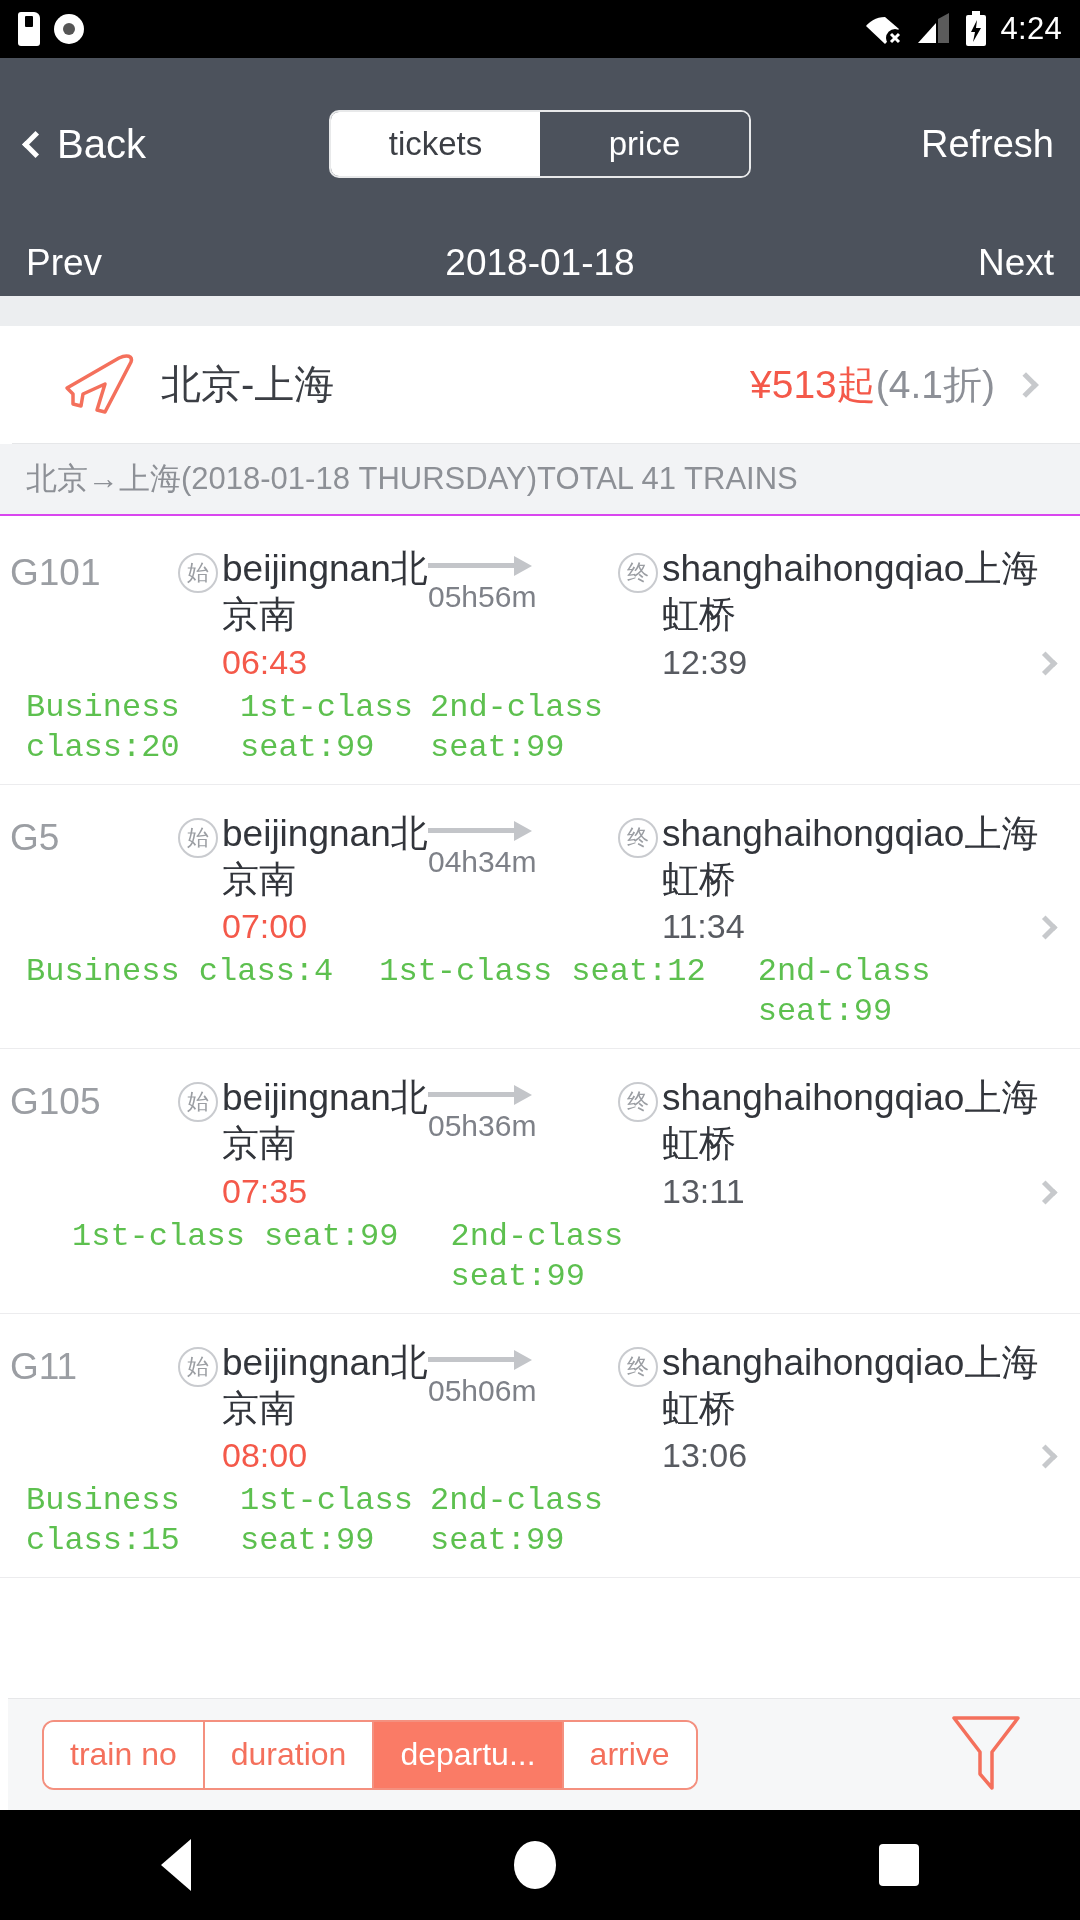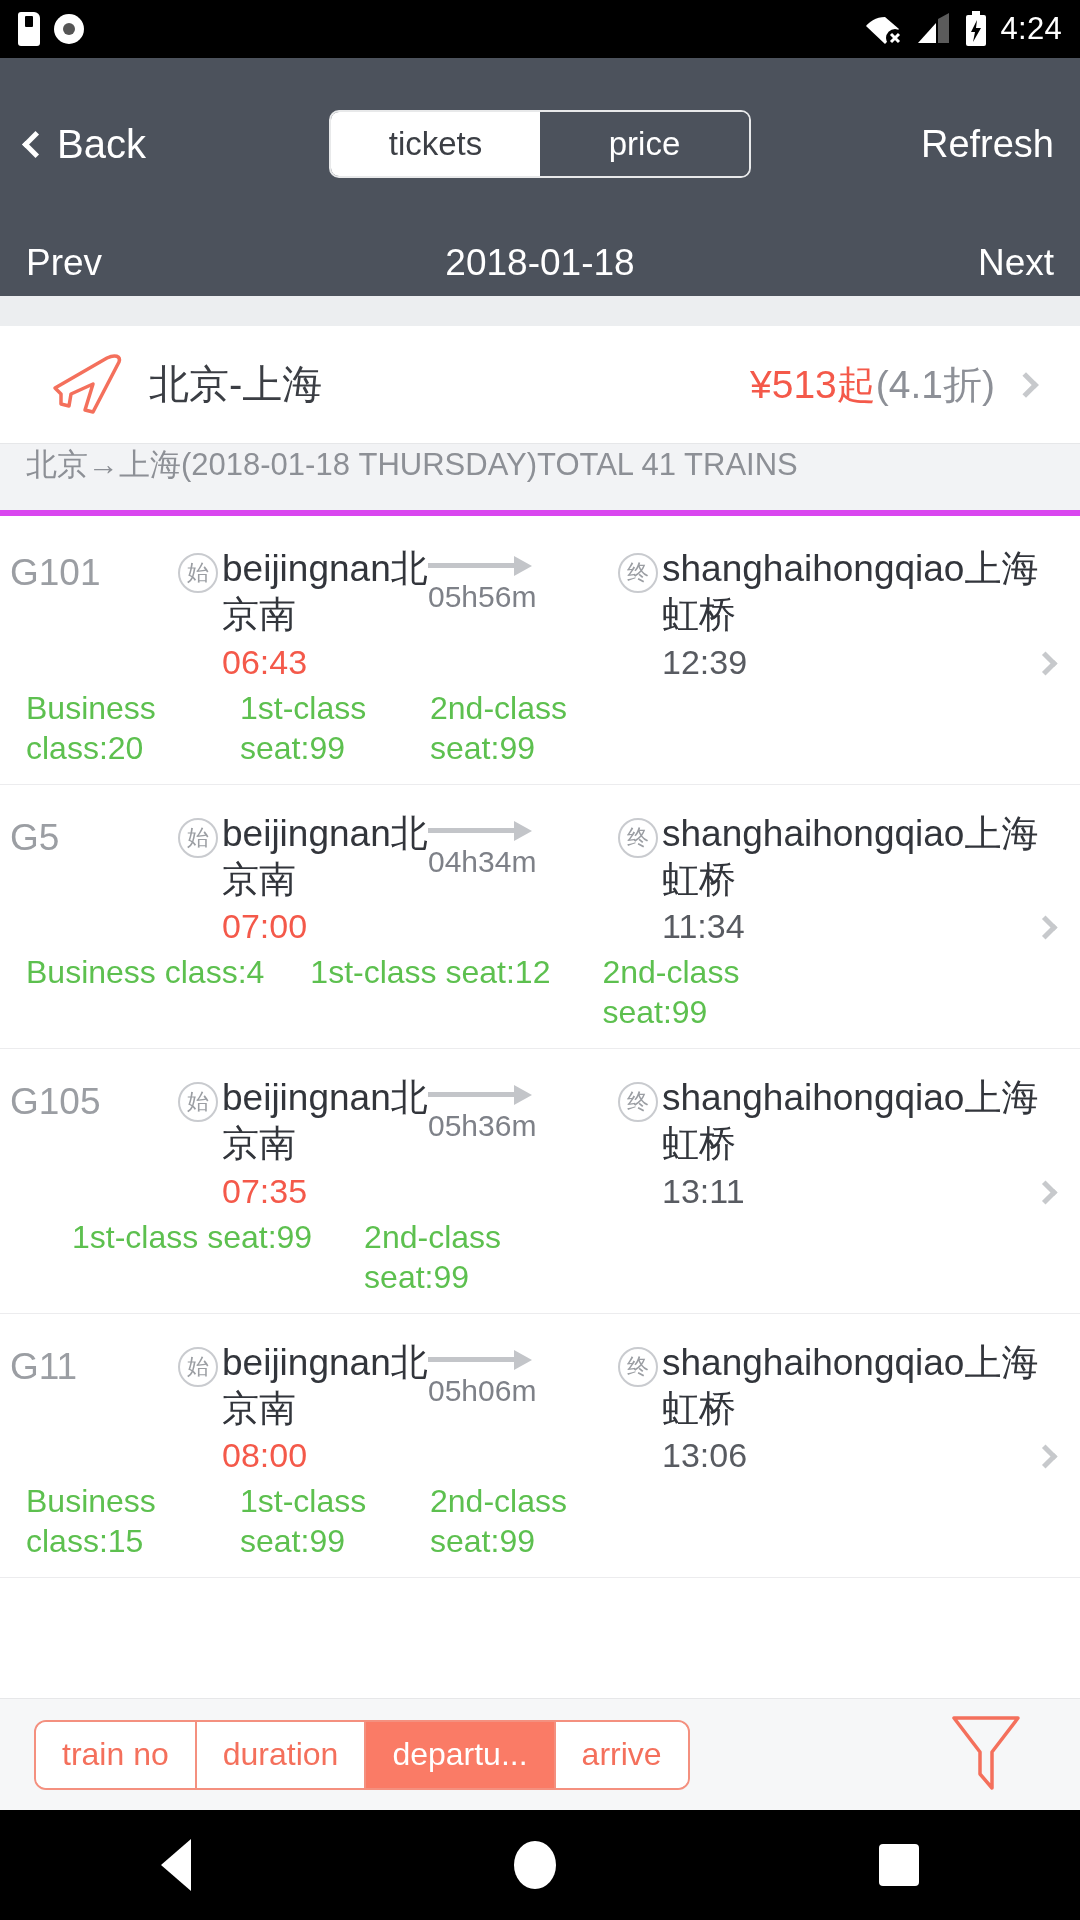--- a/index.html
+++ b/index.html
@@ -46,34 +46,34 @@
     background:#4c525c; height:66px; display:flex; align-items:center;
     padding:0 26px; color:#fff; font-size:37px; position:relative;
   }
   .datebar .date { position:absolute; left:50%; transform:translateX(-50%); }
   .datebar .next { margin-left:auto; }
   .navgap { height:30px; background:#eceef0; }
 
   
   .promo {
     height:118px; background:#fff; display:flex; align-items:center;
-    padding:0 45px; border-bottom:1px solid #e6e7e9;
+    padding:0 45px; border-bottom:1px solid #e6e7e9;margin-left:12px;
   }
   .plane-icon { width:86px; display:flex; align-items:center; justify-content:center; }
   .promo-route { font-size:40px; color:#3b3e44; margin-left:18px; }
   .promo-price { margin-left:auto; display:flex; align-items:baseline; font-size:39px; }
   .promo-price .amt { color:#f4594a; }
   .promo-price .disc-txt { color:#8d9097; }
   .chev-right { width:18px; height:18px; border-top:5px solid #c7c9cc; border-right:5px solid #c7c9cc; transform:rotate(45deg); margin-left:22px; }
 
   
   .summary {
-    height:72px; background:#f2f3f5; display:flex; 
+    height:72px; background:#f2f3f5; display:flex; align-items:center;
     padding:0 26px; color:#8d9096; font-size:31px;
-    border-bottom:6px solid #d946ef;
+    border-bottom:2px solid #d946ef;
   }
 
   
   .list { position:absolute; top:520px; left:0; right:0; bottom:172px; overflow:hidden; }
   .train-row { padding:26px 0 10px 0; border-bottom:1px solid #ececee; background:#fff; }
   .tr-main { display:flex; align-items:flex-start; padding:0 10px; position:relative; }
   .tr-no { width:168px; font-size:37px; color:#9b9ea3; padding-top:6px; flex-shrink:0; }
   .tr-from { width:250px; flex-shrink:0; }
   .stn-line { display:flex; align-items:flex-start; }
   .badge {
@@ -86,31 +86,31 @@
   .arr-time { font-size:34px; color:#585b61; margin-top:4px; padding-left:44px; }
   .tr-mid { width:190px; flex-shrink:0; padding-top:8px; }
   .arrow-wrap { width:118px; height:22px; position:relative; }
   .arrow-line { position:absolute; top:9px; left:0; width:96px; height:5px; background:#c3c5c9; }
   .arrow-head { position:absolute; top:2px; left:86px; width:0; height:0;
     border-top:10px solid transparent; border-bottom:10px solid transparent; border-left:18px solid #c3c5c9; }
   .dur { font-size:30px; color:#7e8188; margin-top:4px; }
   .tr-to { flex:1; min-width:0; }
   .row-chev { position:absolute; right:26px; bottom:10px; width:17px; height:17px;
     border-top:5px solid #c7c9cc; border-right:5px solid #c7c9cc; transform:rotate(45deg); }
-  .seats { display:flex; padding:6px 26px 6px 26px; }
+  .seats { display:flex; padding:6px 26px 6px 26px;font-family:Liberation Mono, monospace; }
   .seat-cell { font-size:32px; color:#5dc04f; line-height:1.25; }
   .seat-c1 { width:168px; flex-shrink:0; }
   .seat-c2 { width:190px; flex-shrink:0;margin-left:46px; }
   .seat-c3 { width:250px; flex-shrink:0; }
   .seats.tight .seat-c1 { width:auto; white-space:nowrap; }
   .seats.tight .seat-c2 { width:auto; margin-right:52px; }
 
   
   .sortbar {
-    position:absolute; left:0; right:0; bottom:110px; height:112px;
+    position:absolute; left:8px; right:0; bottom:110px; height:112px;
     background:#f6f7f8; display:flex; align-items:center; padding:0 34px;
     border-top:1px solid #e6e7e9;
   }
   .segsort { display:flex; border:2px solid #f4907f; border-radius:12px; overflow:hidden; height:70px; }
   .sortbtn {
     display:flex; align-items:center; justify-content:center;
     font-size:32px; color:#f4705c; background:#fff; padding:0 26px;
     border-right:2px solid #f4907f; white-space:nowrap;
   }
   .sortbtn:last-child { border-right:none; }

